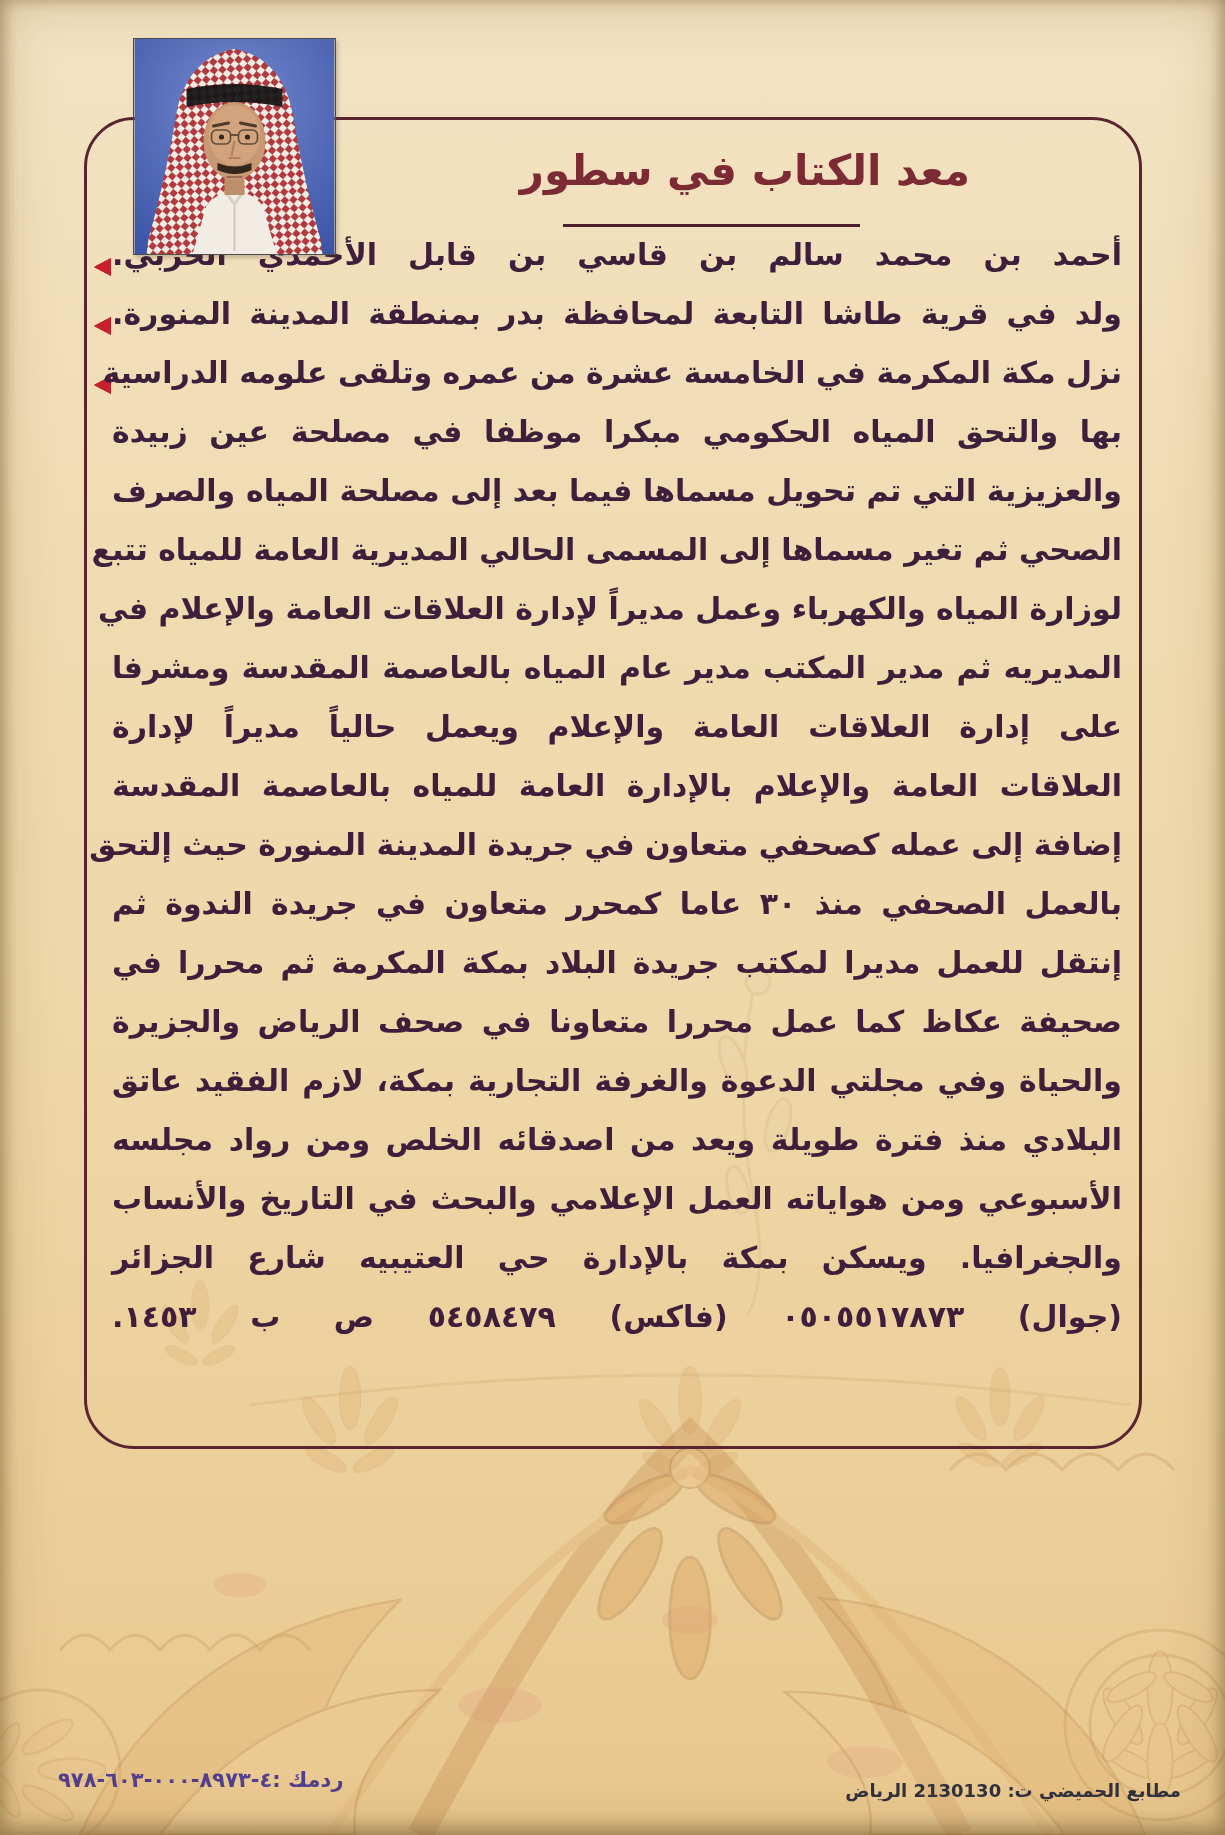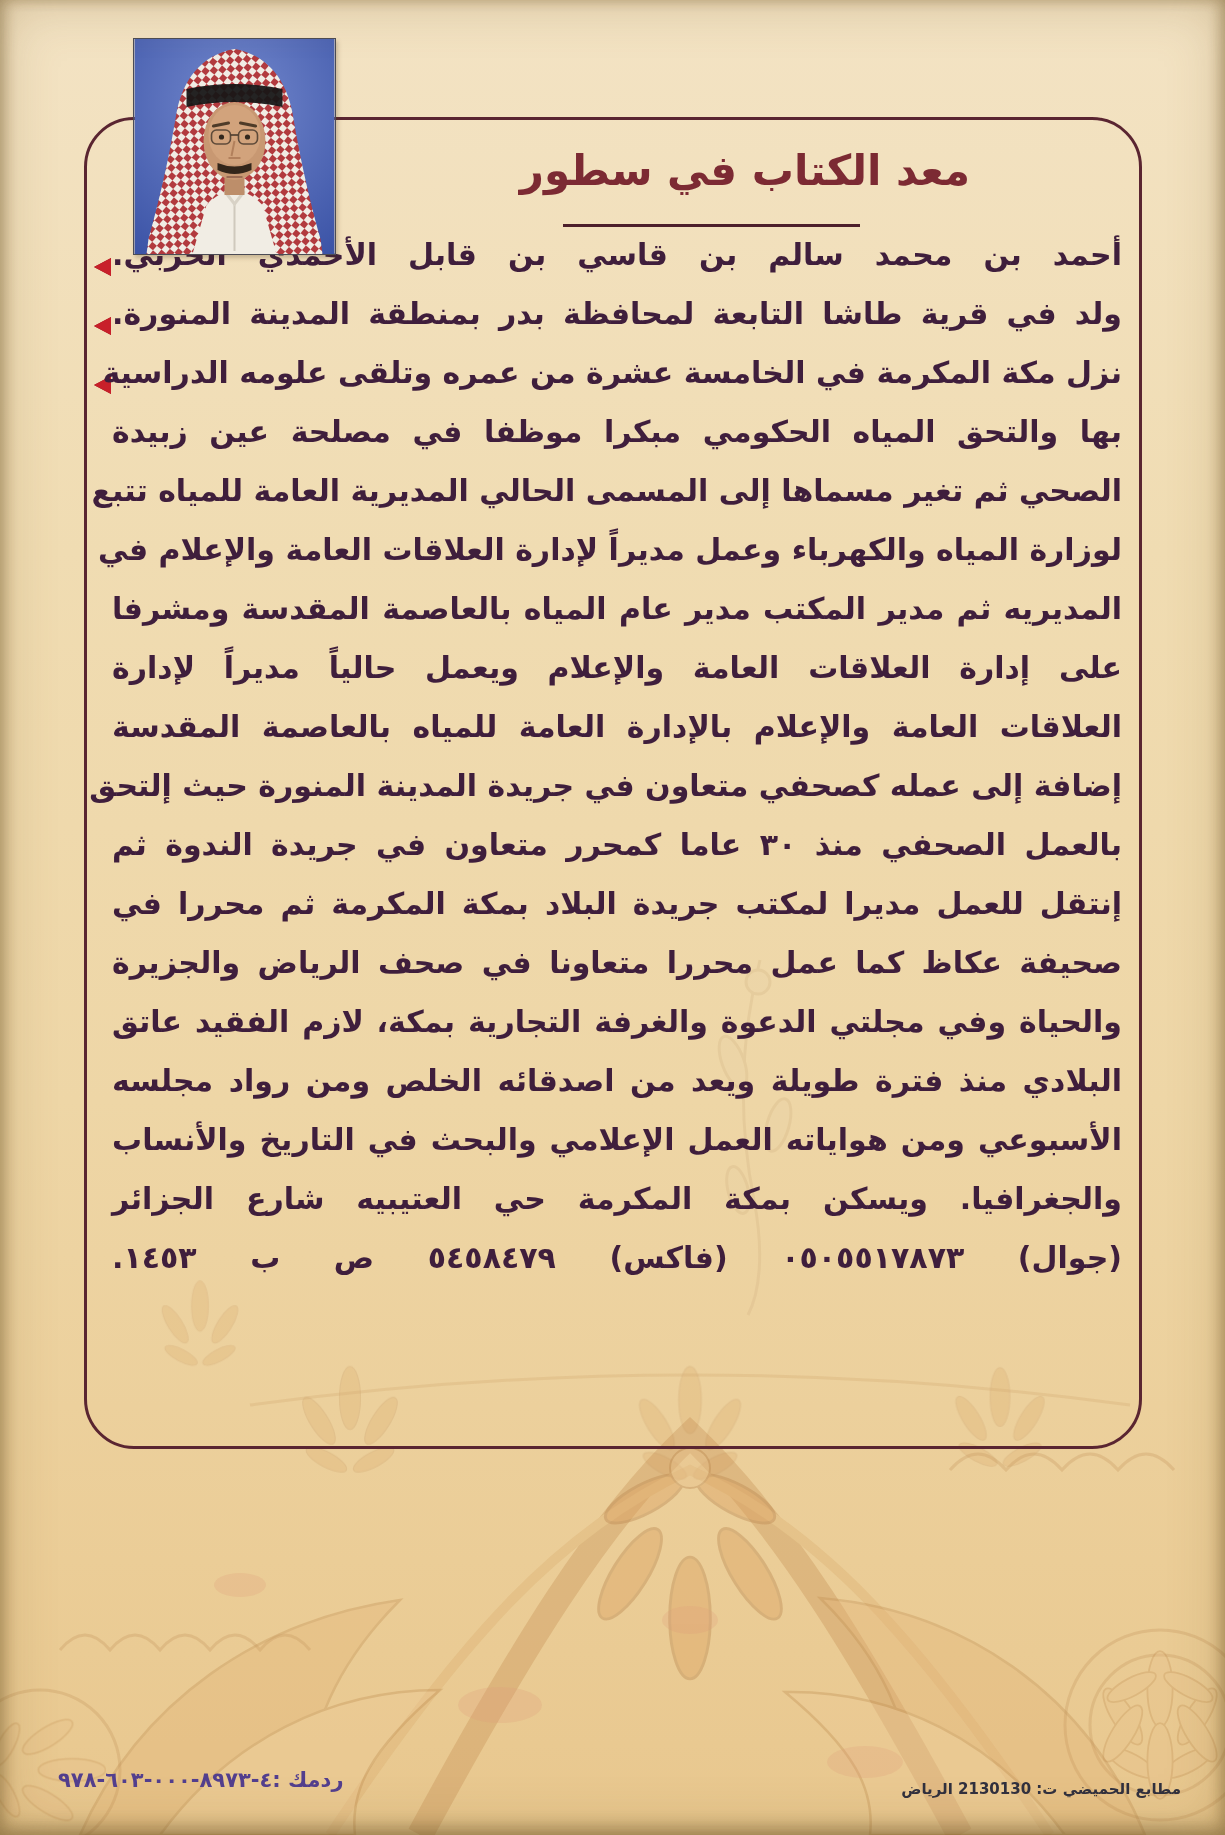--- a/index.html
+++ b/index.html
@@ -32,21 +32,21 @@
     text-align:justify;text-align-last:justify;white-space:nowrap;overflow:visible;}
   
   .bullet{position:absolute;left:94px;width:0;height:0;z-index:2;
     border-top:9px solid transparent;border-bottom:9px solid transparent;
     border-right:17px solid #c8202a;filter:drop-shadow(0 0 0.5px #8d1016);}
   .bullet.b0{top:258px;} .bullet.b1{top:317px;} .bullet.b2{top:376px;}
   
   .isbn{position:absolute;left:58px;top:1768px;z-index:4;direction:rtl;
     font-size:21px;font-weight:bold;color:#533f8e;}
   .printer{position:absolute;right:44px;top:1780px;z-index:4;direction:rtl;
-    font-size:15px;font-weight:bold;color:#30303e;}
+    font-size:18px;font-weight:bold;color:#30303e;}
 </style>
 </head>
 <body>
 
 <svg class="ornaments" width="1225" height="1835" viewBox="0 0 1225 1835">
   <defs>
     <g id="palm">
       <ellipse cx="0" cy="-40" rx="14" ry="42"></ellipse>
       <ellipse cx="-30" cy="-30" rx="12" ry="36" transform="rotate(-32)"></ellipse>
       <ellipse cx="30" cy="-30" rx="12" ry="36" transform="rotate(32)"></ellipse>
@@ -160,30 +160,31 @@
 
 <div class="bullet b0"></div>
 <div class="bullet b1"></div>
 <div class="bullet b2"></div>
 
 <div class="body-text">
   <div class="bline">أحمد بن محمد سالم بن قاسي بن قابل الأحمدي الحربي.</div>
   <div class="bline">ولد في قرية طاشا التابعة لمحافظة بدر بمنطقة المدينة المنورة.</div>
   <div class="bline">نزل مكة المكرمة في الخامسة عشرة من عمره وتلقى علومه الدراسية</div>
   <div class="bline">بها والتحق المياه الحكومي مبكرا موظفا في مصلحة عين زبيدة</div>
+  <div class="bline">والعزيزية التي تم تحويل مسماها فيما بعد إلى مصلحة المياه والصرف</div>
   <div class="bline">الصحي ثم تغير مسماها إلى المسمى الحالي المديرية العامة للمياه تتبع</div>
   <div class="bline">لوزارة المياه والكهرباء وعمل مديراً لإدارة العلاقات العامة والإعلام في</div>
   <div class="bline">المديريه ثم مدير المكتب مدير عام المياه بالعاصمة المقدسة ومشرفا</div>
   <div class="bline">على إدارة العلاقات العامة والإعلام ويعمل حالياً مديراً لإدارة</div>
   <div class="bline">العلاقات العامة والإعلام بالإدارة العامة للمياه بالعاصمة المقدسة</div>
   <div class="bline">إضافة إلى عمله كصحفي متعاون في جريدة المدينة المنورة حيث إلتحق</div>
   <div class="bline">بالعمل الصحفي منذ ٣٠ عاما كمحرر متعاون في جريدة الندوة ثم</div>
   <div class="bline">إنتقل للعمل مديرا لمكتب جريدة البلاد بمكة المكرمة ثم محررا في</div>
   <div class="bline">صحيفة عكاظ كما عمل محررا متعاونا في صحف الرياض والجزيرة</div>
   <div class="bline">والحياة وفي مجلتي الدعوة والغرفة التجارية بمكة، لازم الفقيد عاتق</div>
   <div class="bline">البلادي منذ فترة طويلة ويعد من اصدقائه الخلص ومن رواد مجلسه</div>
   <div class="bline">الأسبوعي ومن هواياته العمل الإعلامي والبحث في التاريخ والأنساب</div>
-  <div class="bline">والجغرافيا. ويسكن بمكة المكرمة حي العتيبيه شارع الجزائر</div>
+  <div class="bline">والجغرافيا. ويسكن بمكة بالإدارة حي العتيبيه شارع الجزائر</div>
   <div class="bline">(جوال) ٠٥٠٥٥١٧٨٧٣ (فاكس) ٥٤٥٨٤٧٩ ص ب ١٤٥٣.</div>
 </div>
 
 <div class="isbn">ردمك :٤-٨٩٧٣-٠٠٠-٦٠٣-٩٧٨</div>
 <div class="printer">مطابع الحميضي ت: 2130130 الرياض</div>
 
 </body></html>

